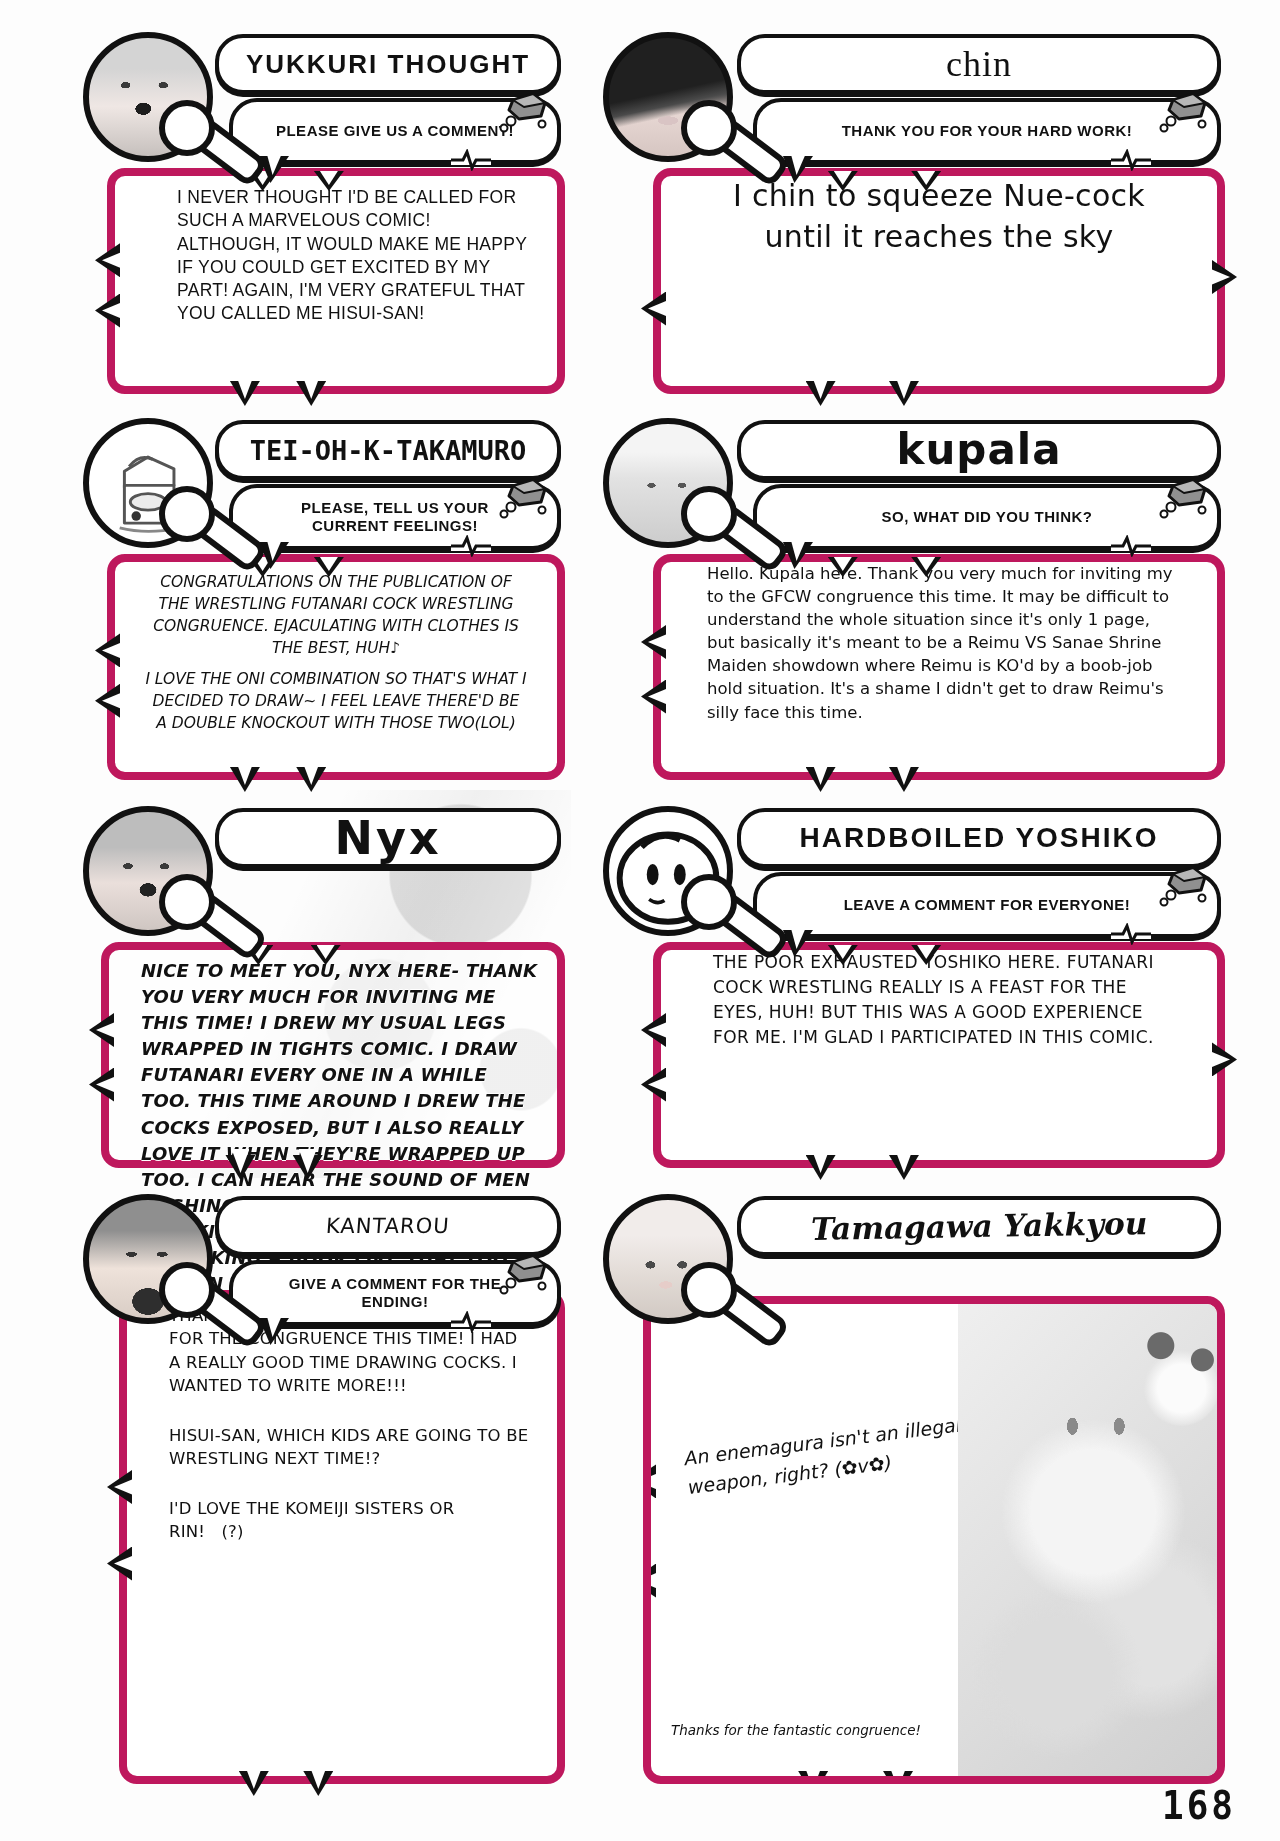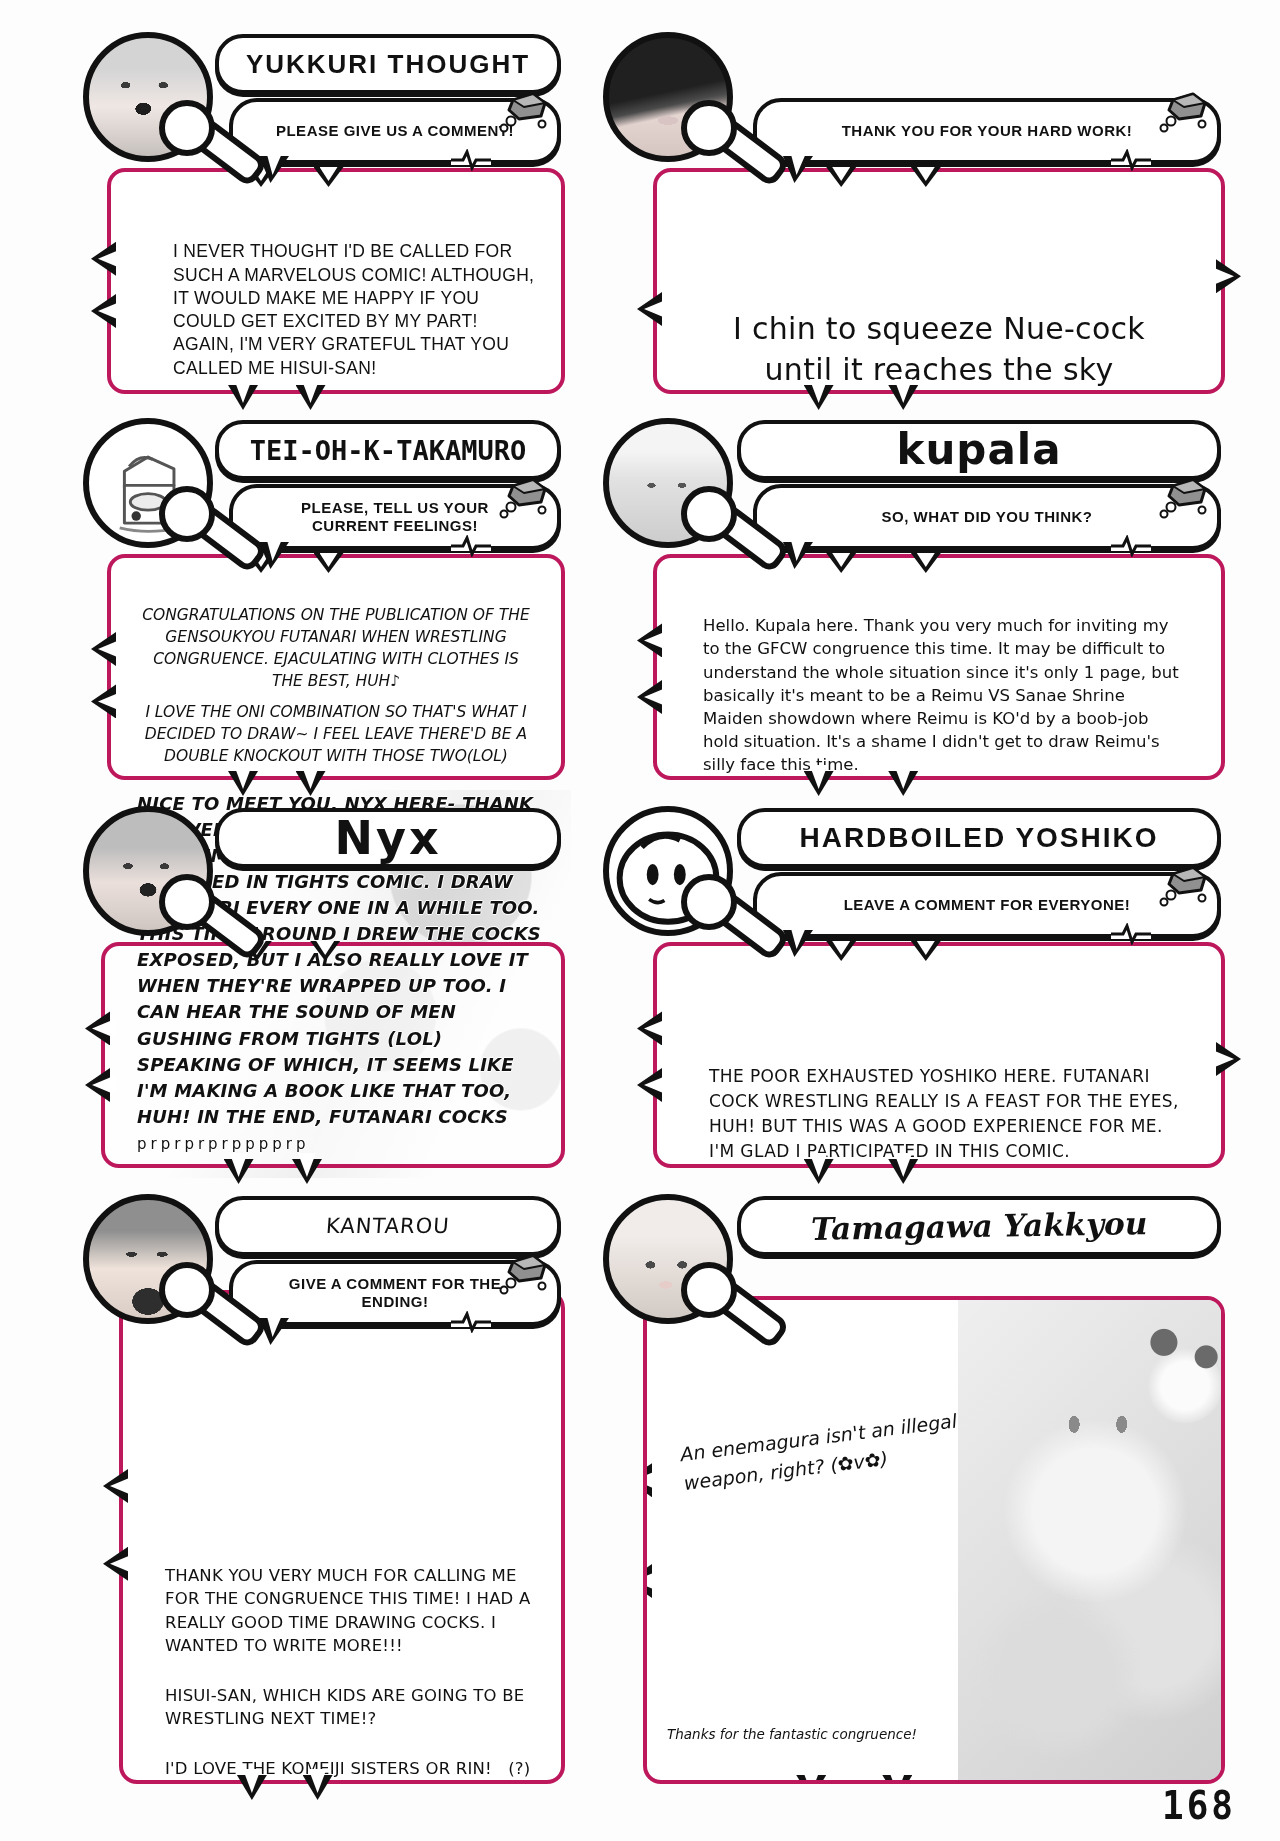--- a/index.html
+++ b/index.html
@@ -75,22 +75,22 @@
   .ptail{position:absolute;left:24px;bottom:-23px;width:32px;height:27px;z-index:2}
   .ptail::before{content:"";position:absolute;inset:0;background:#111;
     clip-path:polygon(6% 0,42% 100%,100% 0)}
   .ptail::after{content:"";position:absolute;left:8px;right:6px;top:-5px;bottom:8px;
     background:#fff;clip-path:polygon(6% 0,42% 100%,100% 0)}
   .tofu{position:absolute;right:8px;top:-14px;width:52px;height:46px;z-index:4}
   .ecg{position:absolute;right:66px;bottom:-11px;width:40px;height:22px;z-index:4}
 
   
   .balloon{position:absolute;left:32px;right:0;top:142px;bottom:0;
-    background:#fff;border:4px solid #be185d;border-radius:18px;z-index:1;
-    display:flex;align-items:flex-end}
+    background:#fff;border:8px solid #be185d;border-radius:18px;z-index:1;
+    display:flex;align-items:flex-start}
   .comment{position:relative;width:100%;box-sizing:border-box}
   .comment p{margin:0}
 
   .vn,.vb{position:absolute;width:30px;height:20px;z-index:2}
   .vn{top:-5px}
   .vn::before{content:"";position:absolute;inset:0;background:#111;clip-path:polygon(0 0,50% 100%,100% 0)}
   .vn::after{content:"";position:absolute;left:6px;right:6px;top:0;bottom:6px;background:#fff;clip-path:polygon(0 0,50% 100%,100% 0)}
   .vb{bottom:-20px;height:25px}
   .vb::before{content:"";position:absolute;inset:0;background:#111;clip-path:polygon(0 0,50% 100%,100% 0)}
   .vb::after{content:"";position:absolute;left:6px;right:6px;top:-6px;bottom:7px;background:#fff;clip-path:polygon(0 0,50% 100%,100% 0)}
@@ -214,20 +214,23 @@
     <span class="vn" style="left:30%"></span>
     <span class="vn" style="left:45%"></span>
     <span class="vr" style="top:40%"></span>
     <span class="vl" style="top:55%"></span>
     <span class="vb" style="left:26%"></span>
     <span class="vb" style="left:41%"></span>
     <div class="comment c2">
       <p>I chin to squeeze Nue-cock until it reaches the sky</p>
     </div>
   </div>
+  <div class="nameband">
+    <span class="nm2">chin</span>
+  </div>
   <div class="promptband">
     <span class="ptail"></span>
     <span class="prompt">THANK YOU FOR YOUR HARD WORK!</span>
     <svg class="ecg">
         <use href="#ecg"></use>
       </svg>
     <svg class="tofu">
         <use href="#tofu"></use>
       </svg>
   </div>
@@ -240,21 +243,21 @@
 
 <section class="panel p3">
   <div class="balloon">
     <span class="vn" style="left:30%"></span>
     <span class="vn" style="left:45%"></span>
     <span class="vl" style="top:34%"></span>
     <span class="vl" style="top:58%"></span>
     <span class="vb" style="left:26%"></span>
     <span class="vb" style="left:41%"></span>
     <div class="comment c3">
-      <p>CONGRATULATIONS ON THE PUBLICATION OF THE GENSOUKYOU FUTANARI WHEN WRESTLING CONGRUENCE. EJACULATING WITH CLOTHES IS THE BEST, HUH♪</p>
+      <p>CONGRATULATIONS ON THE PUBLICATION OF THE WRESTLING FUTANARI COCK WRESTLING CONGRUENCE. EJACULATING WITH CLOTHES IS THE BEST, HUH♪</p>
       <p>I LOVE THE ONI COMBINATION SO THAT'S WHAT I DECIDED TO DRAW~ I FEEL LEAVE THERE'D BE A DOUBLE KNOCKOUT WITH THOSE TWO(LOL)</p>
     </div>
   </div>
   <div class="nameband">
     <span class="nm3">TEI-OH-K-TAKAMURO</span>
   </div>
   <div class="promptband">
     <span class="ptail"></span>
     <span class="prompt">PLEASE, TELL US YOUR CURRENT FEELINGS!</span>
     <svg class="ecg">

